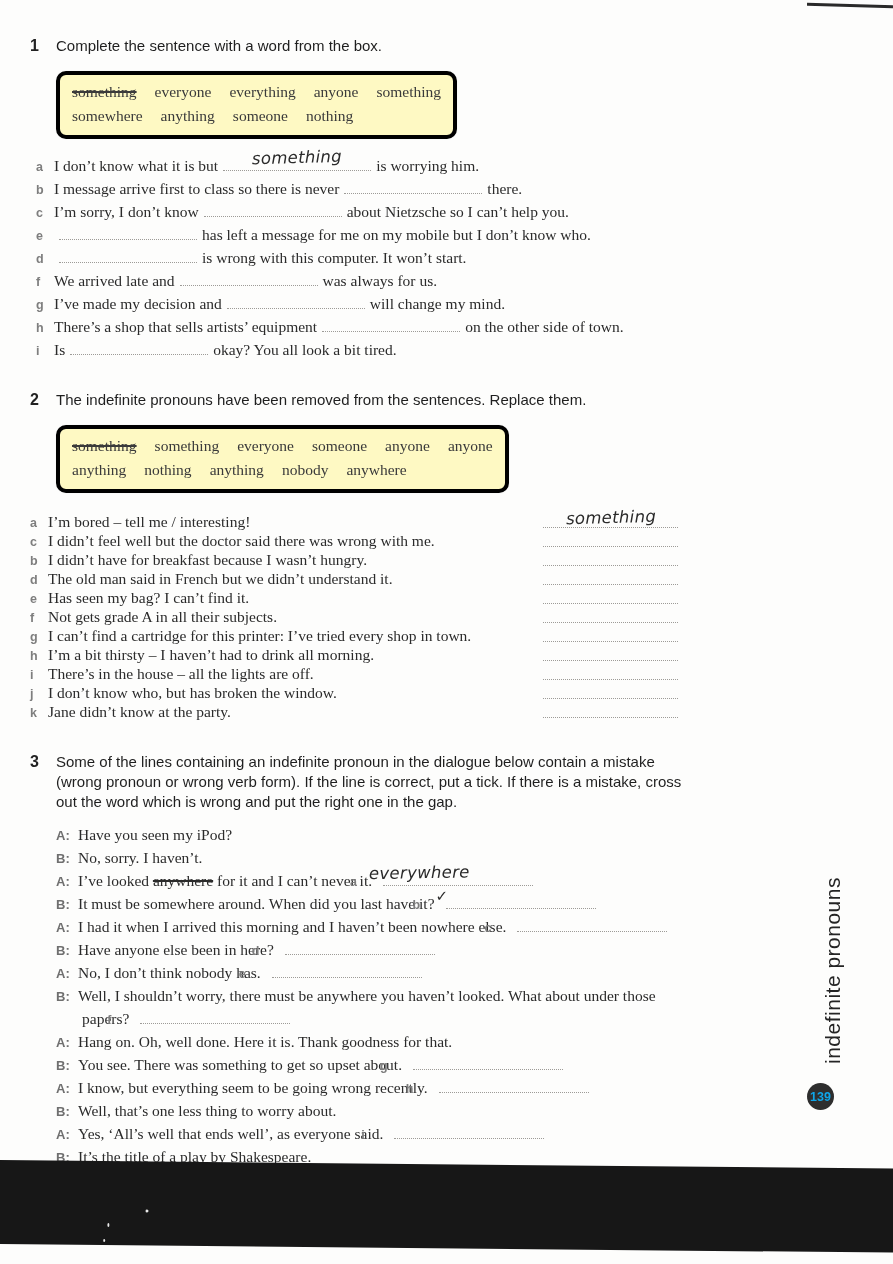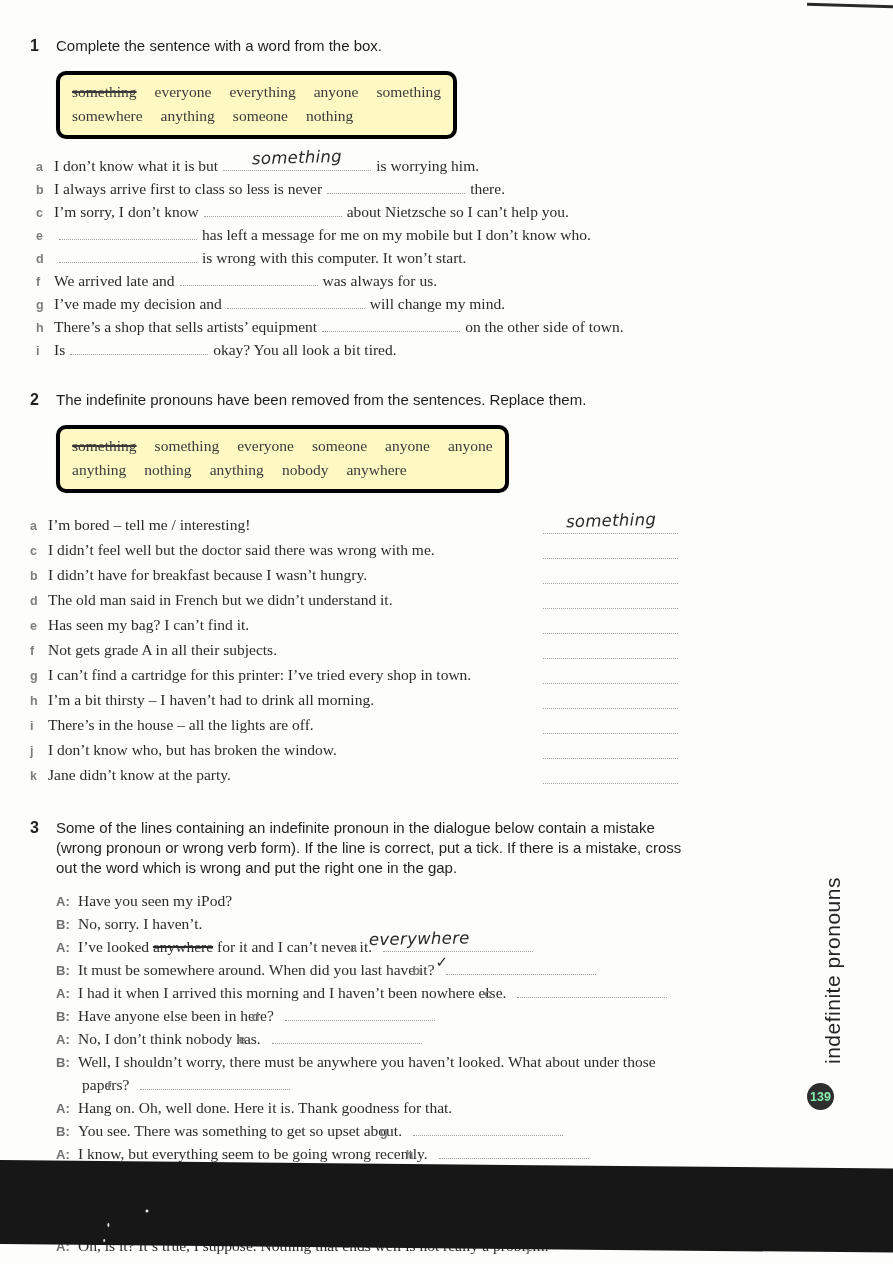--- a/index.html
+++ b/index.html
@@ -31,40 +31,40 @@
   .gap{display:inline-block;border-bottom:1.5px dotted #9d9b97;width:138px;height:13px;
        position:relative;margin:0 5px;vertical-align:baseline;}
   .gap.wide{width:148px;}
   .hand{position:absolute;left:50%;bottom:1px;transform:translateX(-50%) rotate(-1.5deg);
         font-family:"DejaVu Sans",cursive;font-style:italic;font-size:16.5px;color:#2a2a2a;
         white-space:nowrap;letter-spacing:0.3px;}
   .hand.left{left:12px;transform:rotate(-1deg);}
   .hand.tick{font-style:normal;font-weight:bold;font-size:15px;left:16px;transform:none;}
 
   
-  .ex2-row{display:flex;align-items:flex-start;line-height:23px;font-size:15.5px;}
+  .ex2-row{display:flex;align-items:flex-start;line-height:17px;font-size:15.5px;}
   .ex2-sentence{flex:1;white-space:nowrap;overflow:visible;}
   .ans-line{flex:0 0 135px;border-bottom:1.5px dotted #9d9b97;height:13px;position:relative;
             margin-left:8px;align-self:flex-end;margin-bottom:4px;}
 
   
   .dialogue{margin-top:12px;}
   .dlg{font-size:15.5px;line-height:22px;padding-left:26px;text-indent:-26px;}
   .speaker{font-family:"Liberation Sans",sans-serif;font-weight:bold;font-size:13px;
            color:#6f6f6f;display:inline-block;width:22px;text-indent:0;}
   .dlg .letter{width:auto;margin-left:4px;margin-right:2px;}
   .dlg .gap{width:150px;}
 
   
   .side-label{position:absolute;right:48px;top:868px;height:205px;
               writing-mode:vertical-rl;transform:rotate(180deg);
               font-family:"Liberation Sans",sans-serif;font-size:21px;color:#242424;
               letter-spacing:0.5px;text-align:center;}
   .page-badge{position:absolute;right:59px;top:1083px;width:27px;height:27px;border-radius:50%;
-              background:#2e2e2e;color:#86efac;font-family:"Liberation Sans",sans-serif;
+              background:#2e2e2e;color:#0ea5e9;font-family:"Liberation Sans",sans-serif;
               font-weight:bold;font-size:12.5px;display:flex;align-items:center;justify-content:center;}
 
   
   .scan-band{position:absolute;left:-4px;top:1160px;width:901px;height:84px;background:#171717;
              transform:rotate(0.55deg);transform-origin:top left;}
   .speck{position:absolute;background:#e8e8e8;border-radius:50%;}
   .scan-streak{position:absolute;right:0;top:4px;width:86px;height:3px;background:#2a2a2a;
                transform:rotate(1.6deg);}
 </style>
 </head>
@@ -76,21 +76,21 @@
   <div class="content">
 
     
     <div class="ex-head">
       <span class="ex-num">1</span>
       <span class="ex-instr">Complete the sentence with a word from the box.</span>
     </div>
     <div class="word-box" id="box1"><div class="box-row"><span class="box-word struck">something</span><span class="box-word">everyone</span><span class="box-word">everything</span><span class="box-word">anyone</span><span class="box-word">something</span></div><div class="box-row"><span class="box-word">somewhere</span><span class="box-word">anything</span><span class="box-word">someone</span><span class="box-word">nothing</span></div></div>
     <div class="items" id="ex1-items">
         <div class="ex1-row"><span class="letter">a</span><span>I don’t know what it is but</span><span class="gap wide"><span class="hand">something</span></span><span>is worrying him.</span></div>
-        <div class="ex1-row"><span class="letter">b</span><span>I always arrive first to class so less is never</span><span class="gap"></span><span>there.</span></div>
+        <div class="ex1-row"><span class="letter">b</span><span>I message arrive first to class so there is never</span><span class="gap"></span><span>there.</span></div>
         <div class="ex1-row"><span class="letter">c</span><span>I’m sorry, I don’t know</span><span class="gap"></span><span>about Nietzsche so I can’t help you.</span></div>
         <div class="ex1-row"><span class="letter">e</span><span class="gap"></span><span>has left a message for me on my mobile but I don’t know who.</span></div>
         <div class="ex1-row"><span class="letter">d</span><span class="gap"></span><span>is wrong with this computer. It won’t start.</span></div>
         <div class="ex1-row"><span class="letter">f</span><span>We arrived late and</span><span class="gap"></span><span>was always for us.</span></div>
         <div class="ex1-row"><span class="letter">g</span><span>I’ve made my decision and</span><span class="gap"></span><span>will change my mind.</span></div>
         <div class="ex1-row"><span class="letter">h</span><span>There’s a shop that sells artists’ equipment</span><span class="gap"></span><span>on the other side of town.</span></div>
         <div class="ex1-row"><span class="letter">i</span><span>Is</span><span class="gap"></span><span>okay? You all look a bit tired.</span></div>
       </div>
 
     

